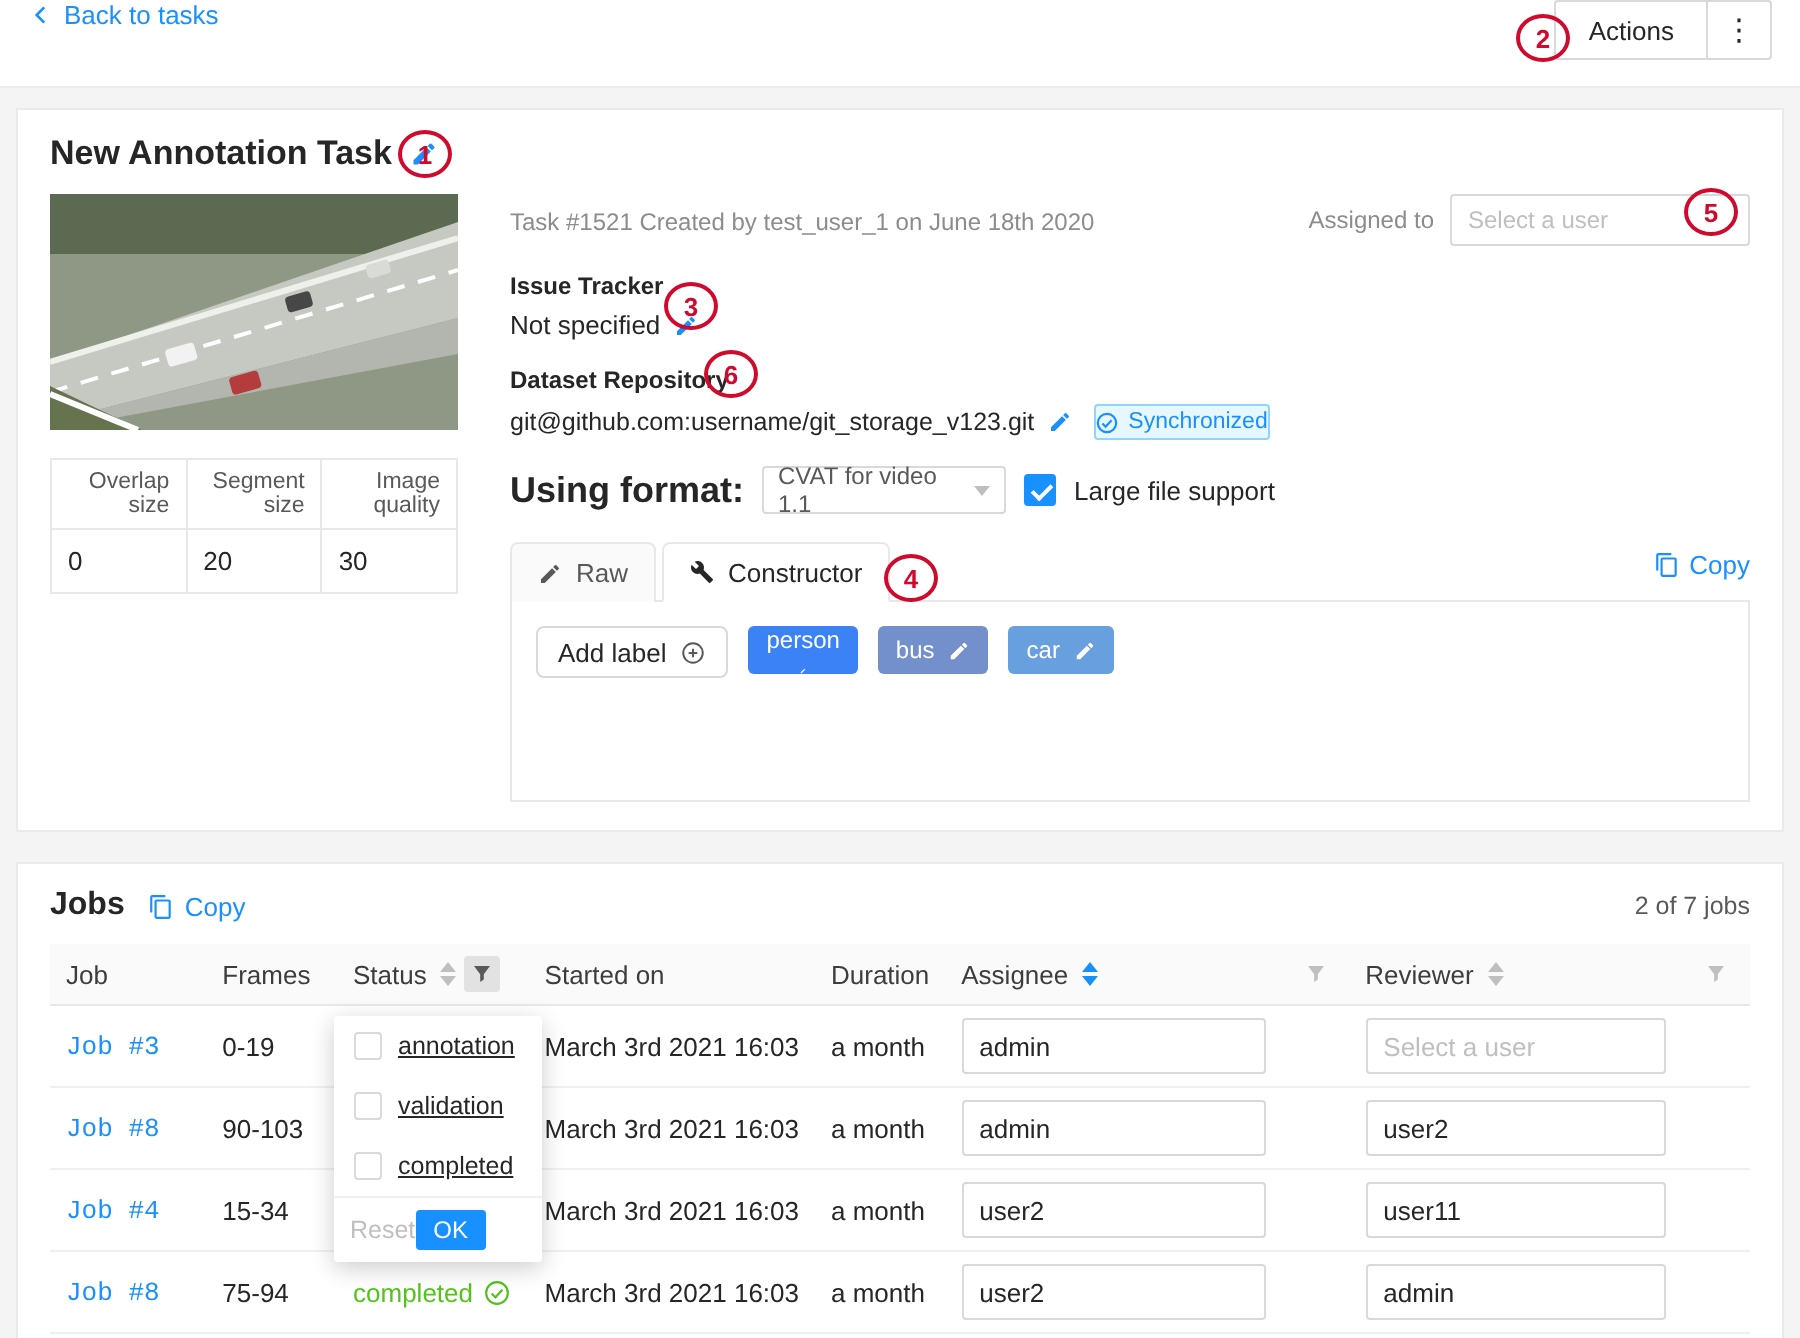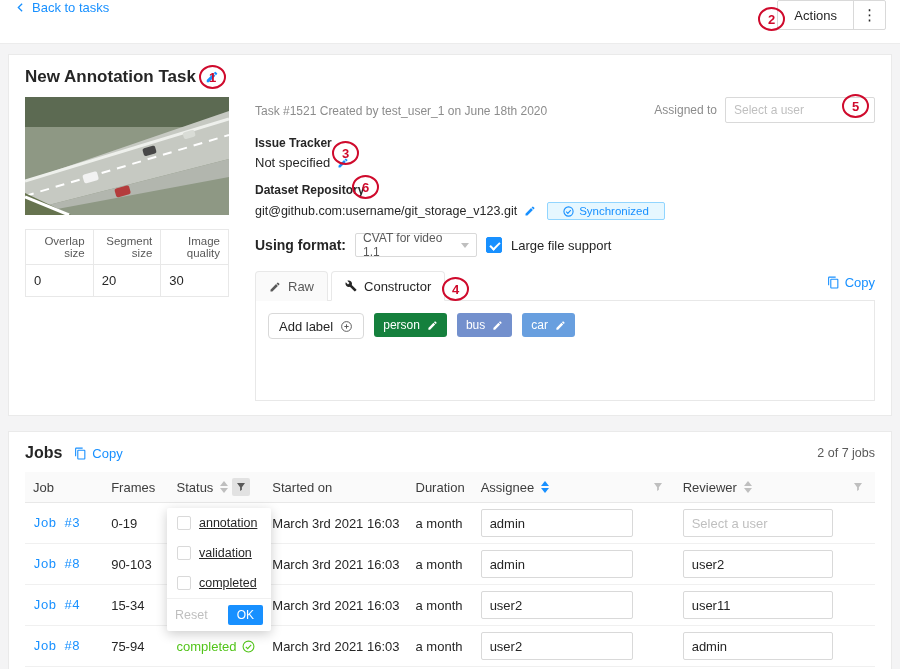--- a/index.html
+++ b/index.html
@@ -44,25 +44,25 @@
   .assigned-label { font-size:12px; color:#8c8c8c;margin-left:17px; }
   .text-input {
     border:1px solid #d9d9d9; border-radius:2px; height:26px; padding:0 8px;
     font-size:12px; color:#262626; width:150px; font-family:"Liberation Sans",sans-serif; background:#fff;
   }
   .text-input::placeholder { color:#bfbfbf; }
   .section-label { font-size:12px; font-weight:700; color:#262626; margin-top:13px; }
   .value-row { margin-top:5px; display:flex; align-items:center; gap:7px; font-size:13px; color:#262626; }
   .repo-url { font-size:12.5px; color:#262626; }
   .badge {
-    display:inline-flex; align-items:center; gap:5px; padding:2px 15px; margin-left:4px;
+    display:inline-flex; align-items:center; gap:5px; padding:2px 0; margin-left:4px;
     background:#e6f7ff; border:1px solid #91d5ff; border-radius:2px; color:#1890ff; font-size:11.5px;
   }
   .format-row { margin-top:13px; display:flex; align-items:center; gap:9px; }
-  .format-label { font-size:14px; font-weight:700; }
+  .format-label { font-size:18px; font-weight:700; }
   .select-box {
     width:122px; height:24px; border:1px solid #d9d9d9; border-radius:2px; background:#fff;
     display:flex; align-items:center; justify-content:space-between; padding:0 7px; font-size:12px; color:#595959; cursor:pointer;
   }
   .select-caret { width:0; height:0; border-left:4px solid transparent; border-right:4px solid transparent; border-top:5px solid #bfbfbf; }
   .checkbox { width:16px; height:16px; border:1px solid #d9d9d9; border-radius:2px; background:#fff; position:relative; flex:none; cursor:pointer; }
   .checkbox.checked { background:#1890ff; border-color:#1890ff; }
   .checkbox.checked::after {
     content:""; position:absolute; left:5px; top:2px; width:4px; height:8px;
     border:solid #fff; border-width:0 2px 2px 0; transform:rotate(45deg);
@@ -113,21 +113,21 @@
   .funnel-btn { display:inline-flex; padding:3px; border-radius:2px; color:#bfbfbf; cursor:pointer; vertical-align:middle; }
   .funnel-btn.active { background:#e2e2e2; color:#595959; }
   .status-completed { color:#52c41a; display:inline-flex; align-items:center; gap:5px; }
   
   .filter-pop {
     position:absolute; left:158px; top:76px; width:104px; background:#fff; border-radius:2px;
     box-shadow:0 3px 12px rgba(0,0,0,0.2); z-index:20; font-size:12.5px;
   }
   .filter-item { display:flex; align-items:center; gap:8px; padding:8px 10px; color:#262626; cursor:pointer;text-decoration:underline; }
   .cb-sm { width:14px; height:14px; border:1px solid #d9d9d9; border-radius:2px; background:#fff; flex:none; }
-  .filter-footer { display:flex; justify-content:space-between; align-items:center; border-top:1px solid #f0f0f0; padding:6px 8px; }
+  .filter-footer { display:flex; align-items:center; border-top:1px solid #f0f0f0; padding:6px 8px; }
   .reset-label { color:#bfbfbf; font-size:12.5px; cursor:default; }
   .ok-btn { background:#1890ff; color:#fff; font-size:12px; padding:3px 9px; border-radius:2px; border:none; cursor:pointer; font-family:"Liberation Sans",sans-serif; }
   
   .callout {
     position:absolute; width:27px; height:24px; border:2px solid #cf0a2c; border-radius:50%;
     color:#cf0a2c; display:flex; align-items:center; justify-content:center;
     font-size:13px; font-weight:700; z-index:30; background:transparent;
   }
 </style>
 </head>
@@ -265,21 +265,21 @@
       </div>
 
       <div class="labels-panel">
         <button class="add-label-btn">
           <span>Add label</span>
           <svg class="i" width="13" height="13" viewBox="0 0 24 24" fill="none" stroke="#595959" stroke-width="1.8">
               <circle cx="12" cy="12" r="9"></circle>
               <path d="M12 8v8M8 12h8"></path>
             </svg>
         </button>
-        <span class="chip" style="background: #15803d;">
+        <span class="chip" style="background: #3b82f6; flex-direction: column;">
           <span>person</span>
           <svg class="i" width="11" height="11" viewBox="0 0 24 24" fill="#fff">
               <path d="M3 17.25V21h3.75L17.81 9.94l-3.75-3.75L3 17.25zM20.71 7.04a1 1 0 0 0 0-1.41l-2.34-2.34a1 1 0 0 0-1.41 0l-1.83 1.83 3.75 3.75 1.83-1.83z"></path>
             </svg>
         </span>
         <span class="chip" style="background: rgb(115, 144, 205);">
           <span>bus</span>
           <svg class="i" width="11" height="11" viewBox="0 0 24 24" fill="#fff">
               <path d="M3 17.25V21h3.75L17.81 9.94l-3.75-3.75L3 17.25zM20.71 7.04a1 1 0 0 0 0-1.41l-2.34-2.34a1 1 0 0 0-1.41 0l-1.83 1.83 3.75 3.75 1.83-1.83z"></path>
             </svg>

